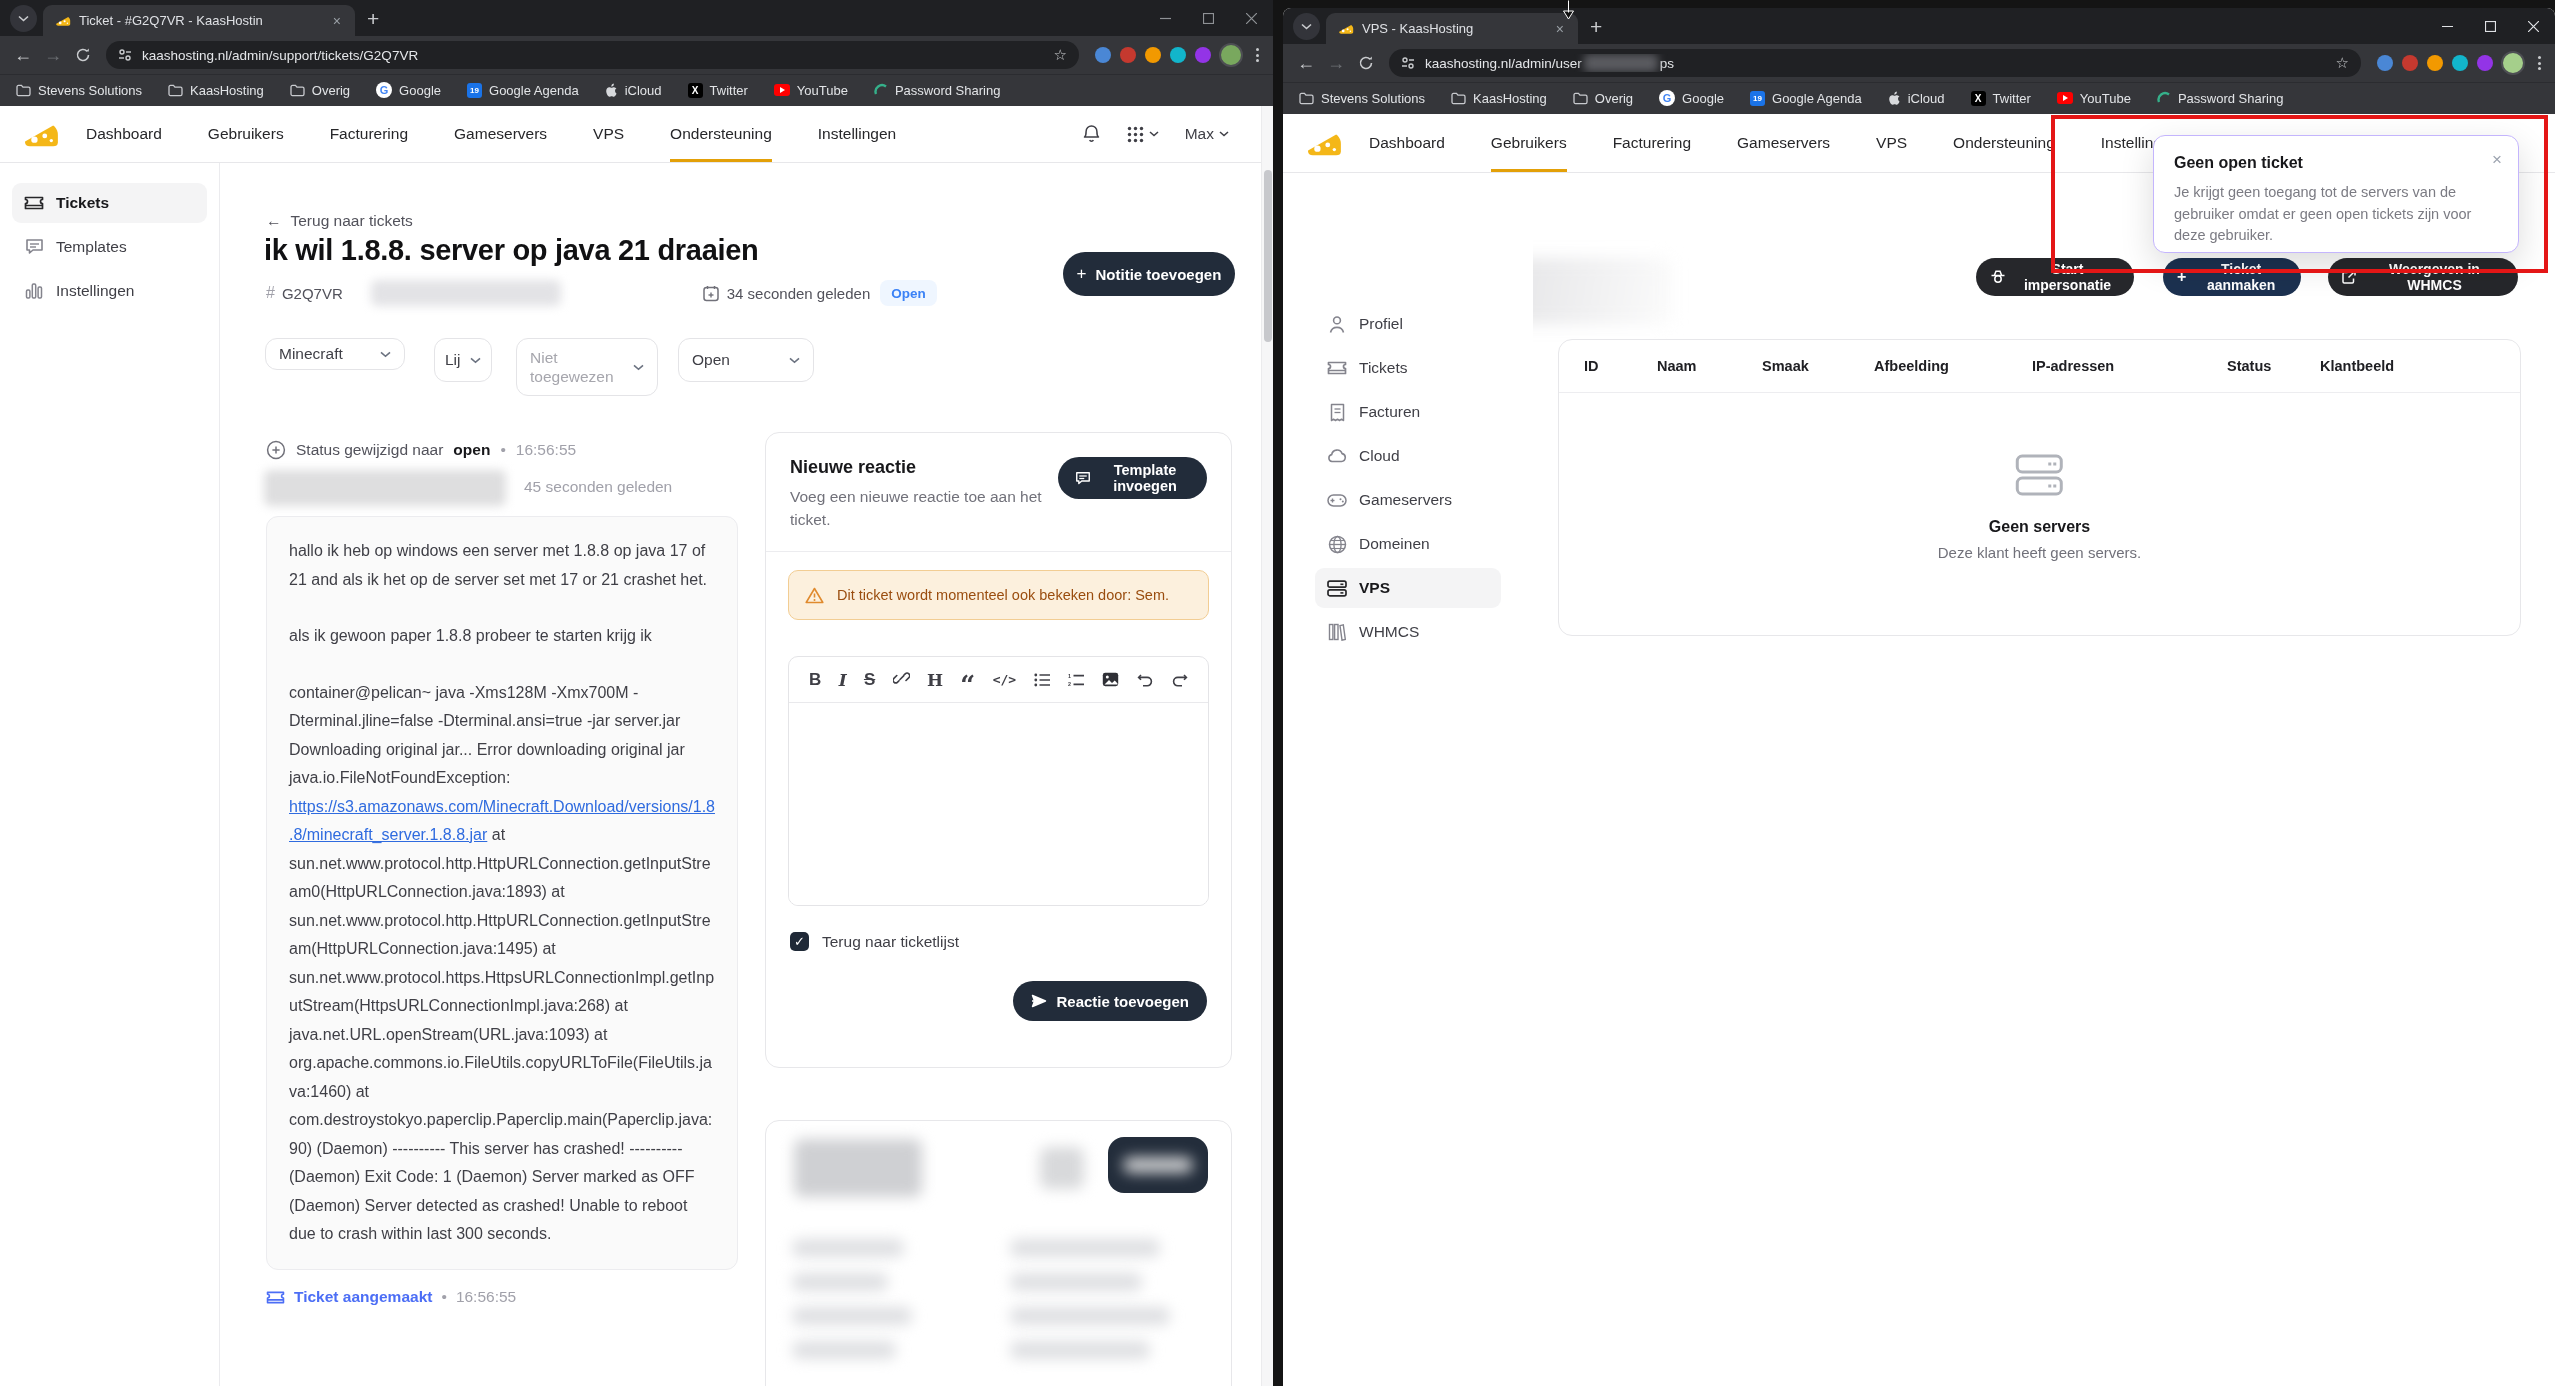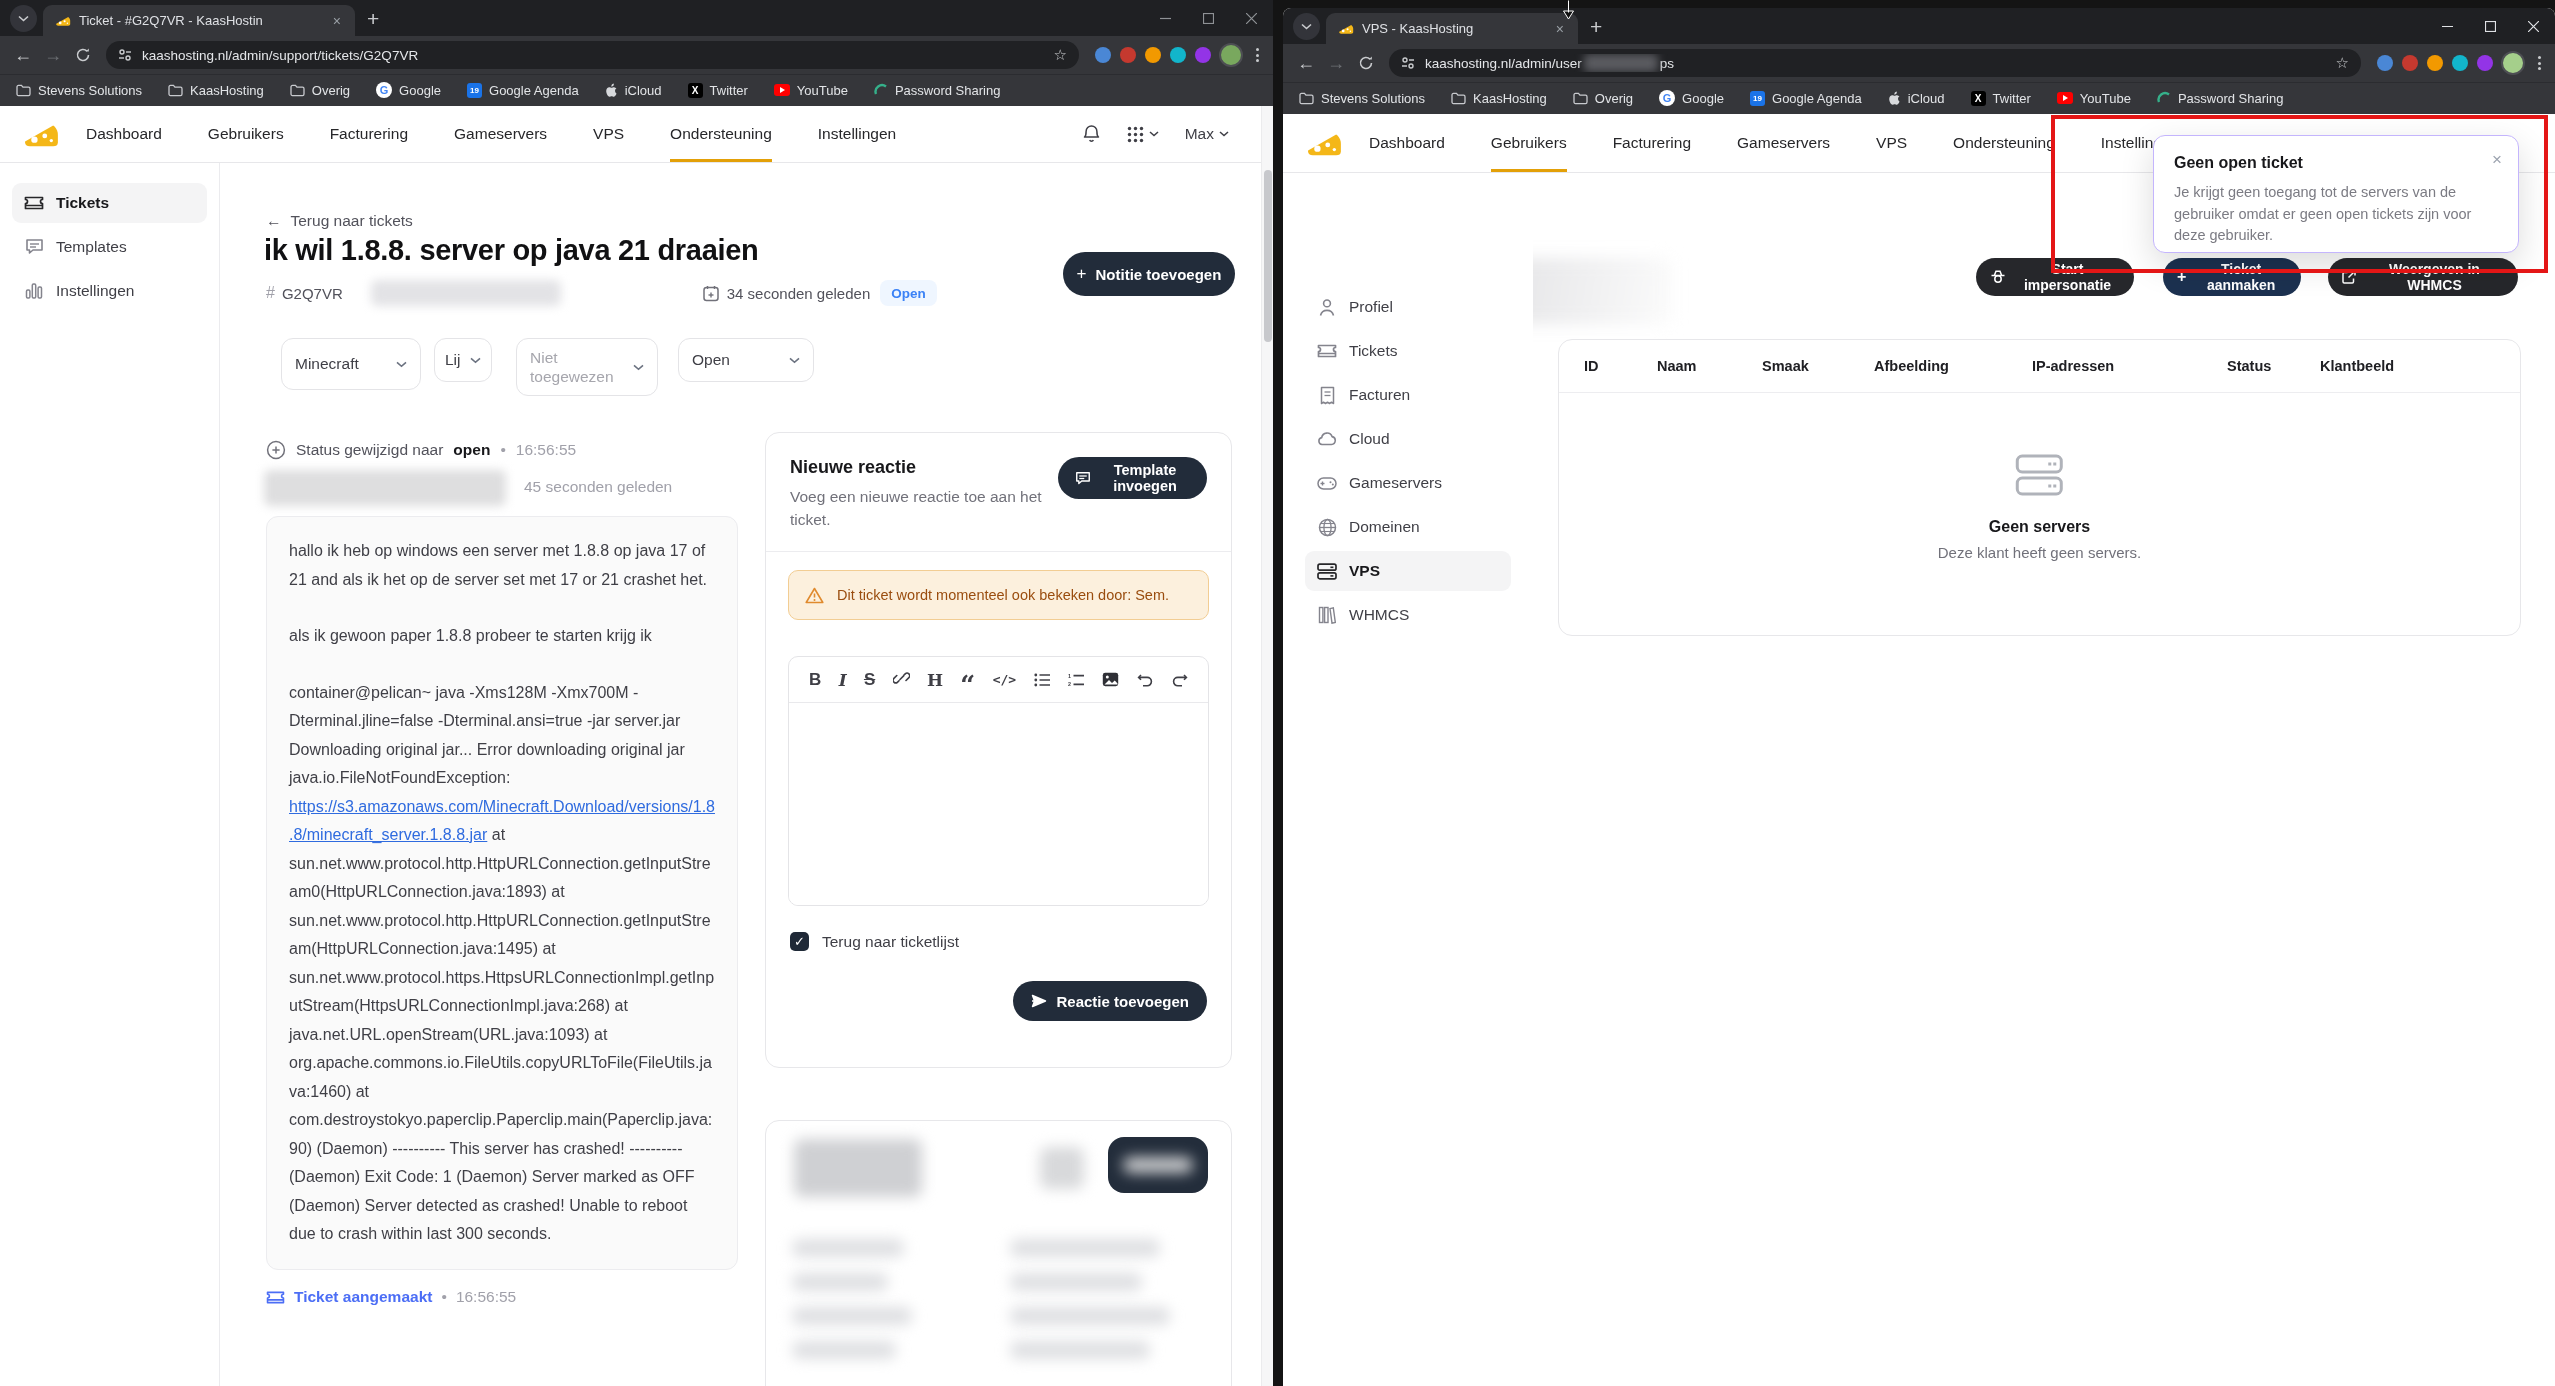--- a/index.html
+++ b/index.html
@@ -45,21 +45,21 @@
 .app{position:absolute;top:106px;left:0;right:0;bottom:0;background:#fff;color:#18181b;}
 .appbar{position:absolute;top:0;left:0;right:0;height:57px;border-bottom:1px solid #e7e7ea;display:flex;align-items:stretch;background:#fff;}
 .win-right .appbar{height:59px;}
 .logo{align-self:center;margin:0 26px 0 22px;}
 .mainnav{display:flex;align-items:stretch;gap:46px;}
 .nav-item{display:flex;align-items:center;font-size:15.5px;font-weight:500;color:#27272a;border-bottom:3px solid transparent;padding-top:3px;white-space:nowrap;}
 .nav-item.active{border-bottom-color:#e3a008;}
 .appbar-right{margin-left:auto;display:flex;align-items:center;gap:26px;padding-right:44px;color:#3f3f46;}
 .iconbtn{display:flex;align-items:center;gap:5px;color:#3f3f46;background:none;border:none;font-size:15.5px;}
 .side{position:absolute;top:57px;left:0;width:220px;bottom:0;border-right:1px solid #ebebee;padding:20px 12px;background:#fff;}
-.win-right .side{top:59px;width:240px;padding:24px 22px;}
+.win-right .side{top:76px;width:240px;padding:24px 32px;}
 .side-item{display:flex;align-items:center;gap:12px;height:40px;border-radius:9px;padding:0 12px;font-size:15.5px;color:#3f3f46;margin-bottom:4px;}
 .side-item.active{background:#f4f4f5;color:#18181b;font-weight:600;}
 .sicon{width:20px;height:20px;color:#84848d;display:flex;align-items:center;justify-content:center;flex:none;}
 .abs{position:absolute;}
 .backlink{display:flex;align-items:center;gap:9px;color:#52525b;font-size:15.5px;}
 .pagetitle{font-size:29px;font-weight:800;color:#111113;letter-spacing:-.3px;}
 .metarow{display:flex;align-items:center;font-size:15px;color:#52525b;}
 .blur{background:#e3e3e6;border-radius:6px;filter:blur(5px);}
 .badge{display:inline-flex;align-items:center;height:26px;padding:0 11px;border-radius:8px;background:#eff6ff;color:#3b82f6;font-size:13.5px;font-weight:600;}
 .darkbtn{display:inline-flex;align-items:center;justify-content:center;gap:9px;background:#222c3a;color:#fff;border:none;border-radius:22px;font-size:15px;font-weight:600;}
@@ -360,21 +360,21 @@
             </span>
           <span>34 seconden geleden</span>
         </span>
         <span class="badge" style="margin-left:10px;">Open</span>
       </div>
       <button class="darkbtn abs" style="left:1063px;top:146px;width:172px;height:44px;">
         <span style="font-size:17px;font-weight:500;">+</span>
         <span>Notitie toevoegen</span>
       </button>
 
-      <div class="pill" style="left:281px;top:232px;width:140px;height:52px;">
+      <div class="pill" style="left:265px;top:232px;width:140px;height:32px;">
         <span>Minecraft</span>
         <span class="chev">
             <svg width="11" height="7" viewBox="0 0 11 7">
               <polyline points="1,1.3 5.5,5.3 10,1.3" fill="none" stroke="#6b7280" stroke-width="1.6"></polyline>
             </svg>
           </span>
       </div>
       <div class="pill" style="left:434px;top:232px;width:58px;height:44px;padding:0 10px;">
         <span>Lij</span>
         <span class="chev">

